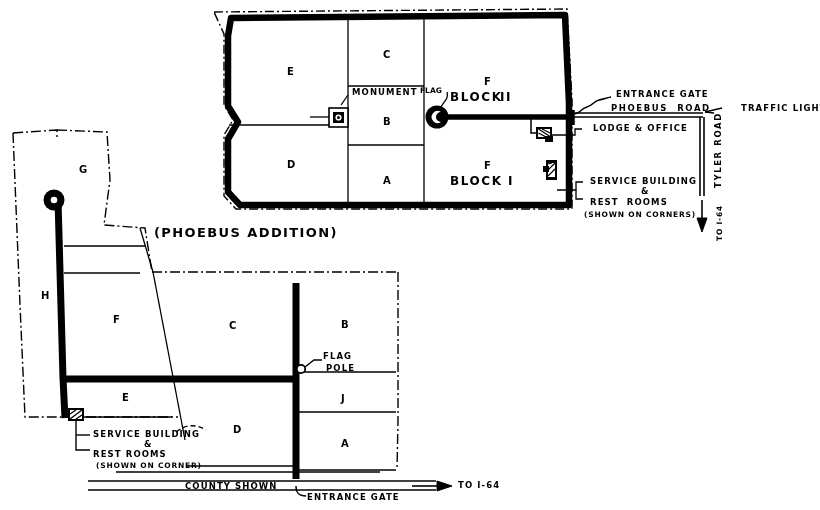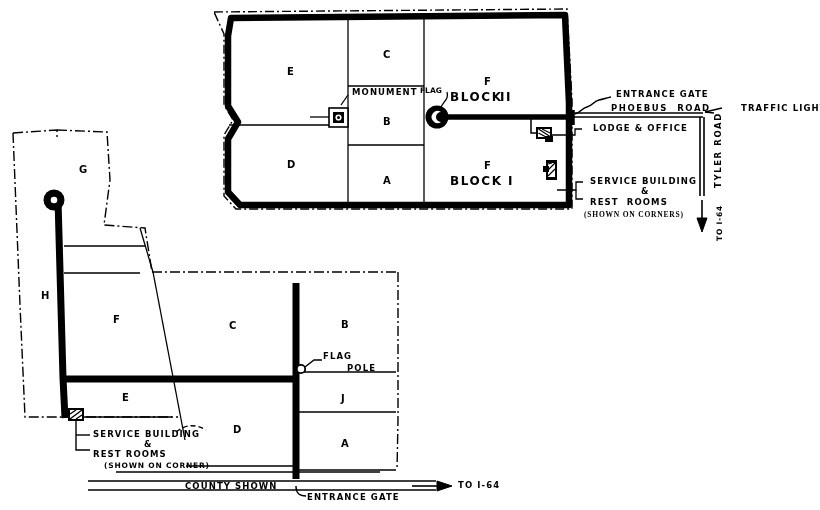--- a/index.html
+++ b/index.html
@@ -258,41 +258,42 @@
   <div class="lbl ann" style="left:352px; top:88px;">MONUMENT</div>
   <div class="lbl ann-sm" style="left:420px; top:87px; letter-spacing:0;">FLAG</div>
 
   <div class="lbl ann" style="left:616px; top:90px;">ENTRANCE GATE</div>
   <div class="lbl road" style="left:611px; top:104px;">PHOEBUS  ROAD</div>
   <div class="lbl ann" style="left:741px; top:104px;">TRAFFIC LIGHT</div>
   <div class="lbl ann" style="left:585px; top:124px;margin-left:8px;">LODGE &amp; OFFICE</div>
   <div class="lbl ann" style="left:590px; top:177px;">SERVICE BUILDING</div>
   <div class="lbl ann" style="left:641px; top:187px;">&amp;</div>
   <div class="lbl ann" style="left:590px; top:198px;">REST  ROOMS</div>
-  <div class="lbl ann-sm" style="left:584px; top:211px;font-family:Liberation Serif, serif;">(SHOWN ON CORNERS)</div>
+  <div class="lbl ann-sm" style="left:584px; top:211px;">(SHOWN ON CORNERS)</div>
 
   <div class="lbl road rot90" style="left:714px; top:188px;">TYLER ROAD</div>
   <div class="lbl ann-sm rot90" style="left:716px; top:241px;">TO I-64</div>
 
+  <div class="lbl title" style="left:154px; top:226px;">(PHOEBUS ADDITION)</div>
 
   <div class="lbl sec" style="left:79px; top:165px;">G</div>
   <div class="lbl sec" style="left:41px; top:291px;">H</div>
   <div class="lbl sec" style="left:113px; top:315px;">F</div>
   <div class="lbl sec" style="left:229px; top:321px;">C</div>
   <div class="lbl sec" style="left:341px; top:320px;">B</div>
   <div class="lbl sec" style="left:122px; top:393px;">E</div>
   <div class="lbl sec" style="left:233px; top:425px;">D</div>
   <div class="lbl sec" style="left:341px; top:394px;">J</div>
   <div class="lbl sec" style="left:341px; top:439px;">A</div>
 
   <div class="lbl ann" style="left:323px; top:352px;">FLAG</div>
-  <div class="lbl ann" style="left:347px; top:364px;">POLE</div>
+  <div class="lbl ann" style="left:326px; top:364px;">POLE</div>
 
   <div class="lbl ann" style="left:93px; top:430px;">SERVICE BUILDING</div>
   <div class="lbl ann" style="left:144px; top:440px;">&amp;</div>
   <div class="lbl ann" style="left:93px; top:450px;">REST ROOMS</div>
-  <div class="lbl ann-sm" style="left:104px; top:462px;text-align:right;">(SHOWN ON CORNER)</div>
+  <div class="lbl ann-sm" style="left:96px; top:462px;text-align:right;">(SHOWN ON CORNER)</div>
 
   <div class="lbl ann" style="left:185px; top:482px;">COUNTY SHOWN</div>
   <div class="lbl ann" style="left:307px; top:493px;">ENTRANCE GATE</div>
   <div class="lbl ann" style="left:458px; top:481px;">TO I-64</div>
 
 </div>
 
 </body></html>

